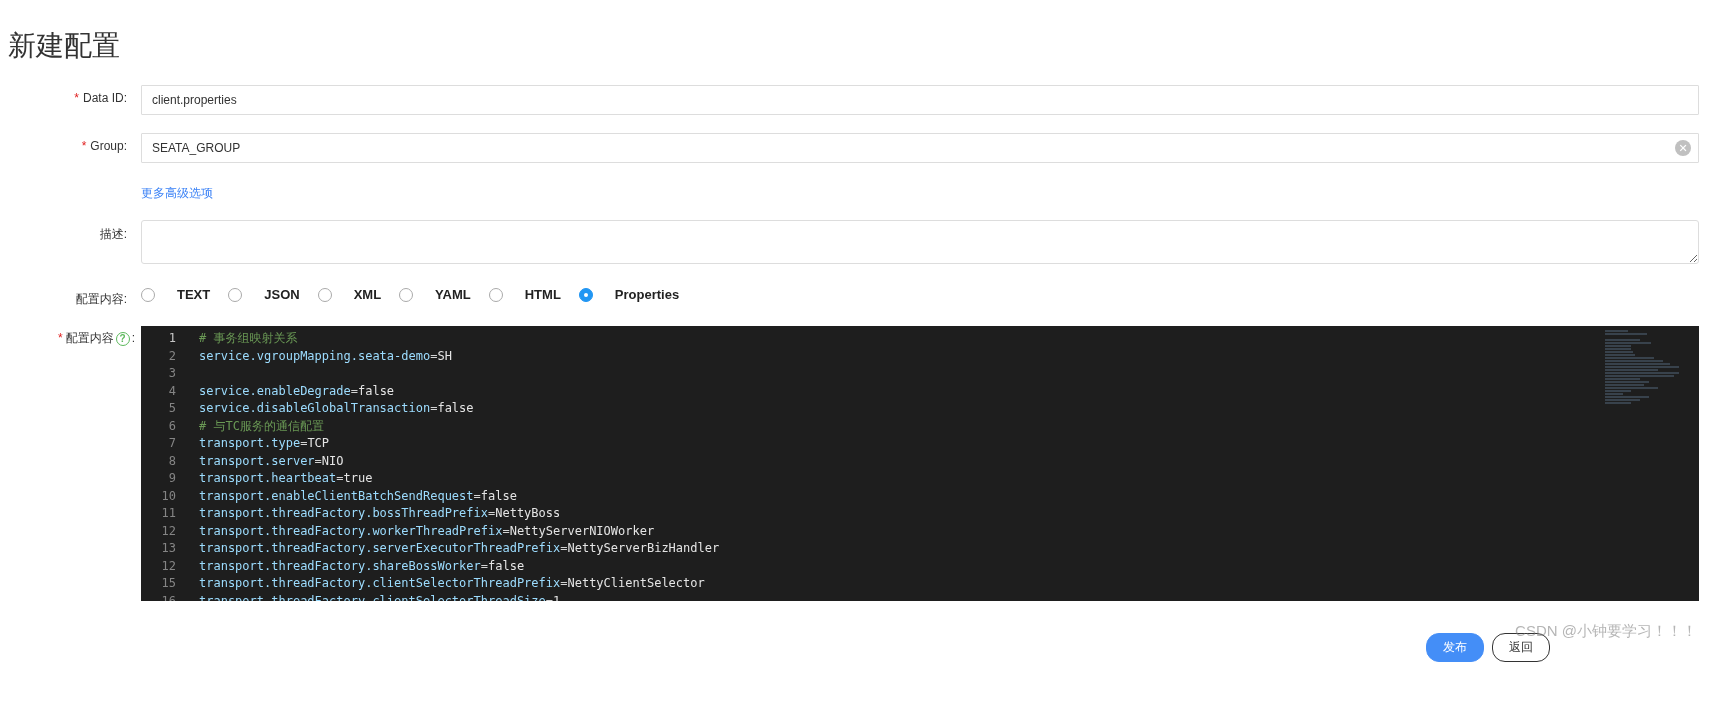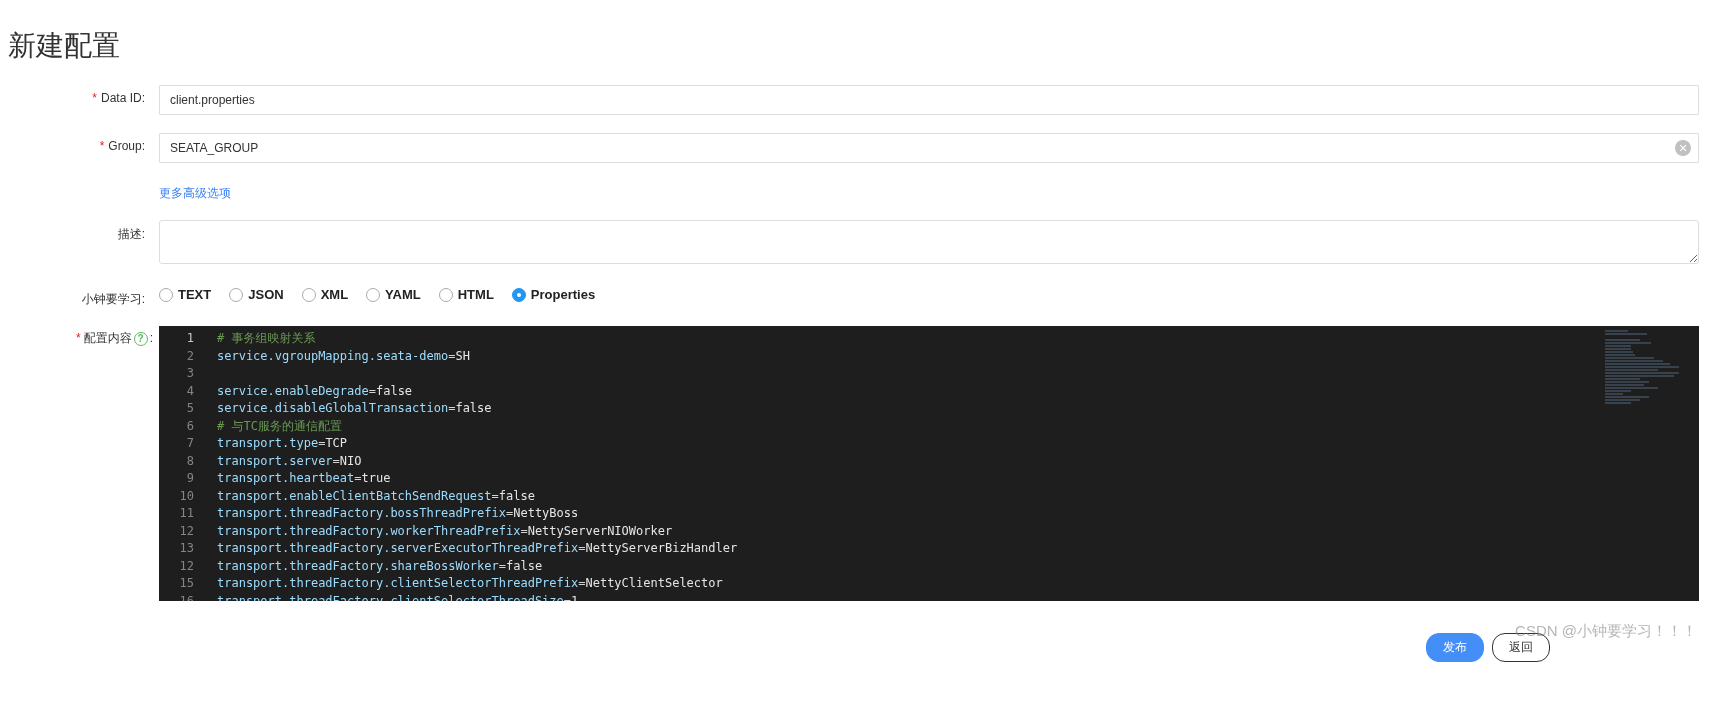--- a/index.html
+++ b/index.html
@@ -9,21 +9,21 @@
       color: #333;
       font-size: 13px;
       width: 1715px;
     }
     .page-title {
       font-size: 28px;
       font-weight: 300;
       color: #333;
       padding: 27px 8px 20px 8px;
     }
-    .form-area { padding: 0 16px; margin-left: 18px; }
+    .form-area { padding: 0 16px; }
     .form-row {
       display: flex;
       align-items: flex-start;
       margin-bottom: 18px;
     }
     .form-label {
       width: 125px;
       text-align: right;
       padding-right: 14px;
       padding-top: 6px;
@@ -84,21 +84,21 @@
     }
     .radio-group {
       display: flex;
       gap: 18px;
       align-items: center;
       padding-top: 2px;
     }
     .radio-item {
       display: flex;
       align-items: center;
-      gap: 5px;
+      gap: 22px;
       cursor: pointer;
       font-size: 13px;
       font-weight: 600;
       color: #222;
     }
     .radio-circle {
       width: 14px;
       height: 14px;
       border-radius: 50%;
       border: 1px solid #aaa;
@@ -264,21 +264,21 @@
   </div>
 
   <div class="form-row">
     <div class="form-label">描述:</div>
     <div class="form-control">
       <textarea class="textarea-input" style=""></textarea>
     </div>
   </div>
 
   <div class="form-row">
-    <div class="form-label">小钟要学习:</div>
+    <div class="form-label">配置内容:</div>
     <div class="form-control">
       <div class="radio-group" id="radio-group">
           <label class="radio-item">
             <span class="radio-circle"></span>
             <span>TEXT</span>
           </label>
           <label class="radio-item">
             <span class="radio-circle"></span>
             <span>JSON</span>
           </label>

